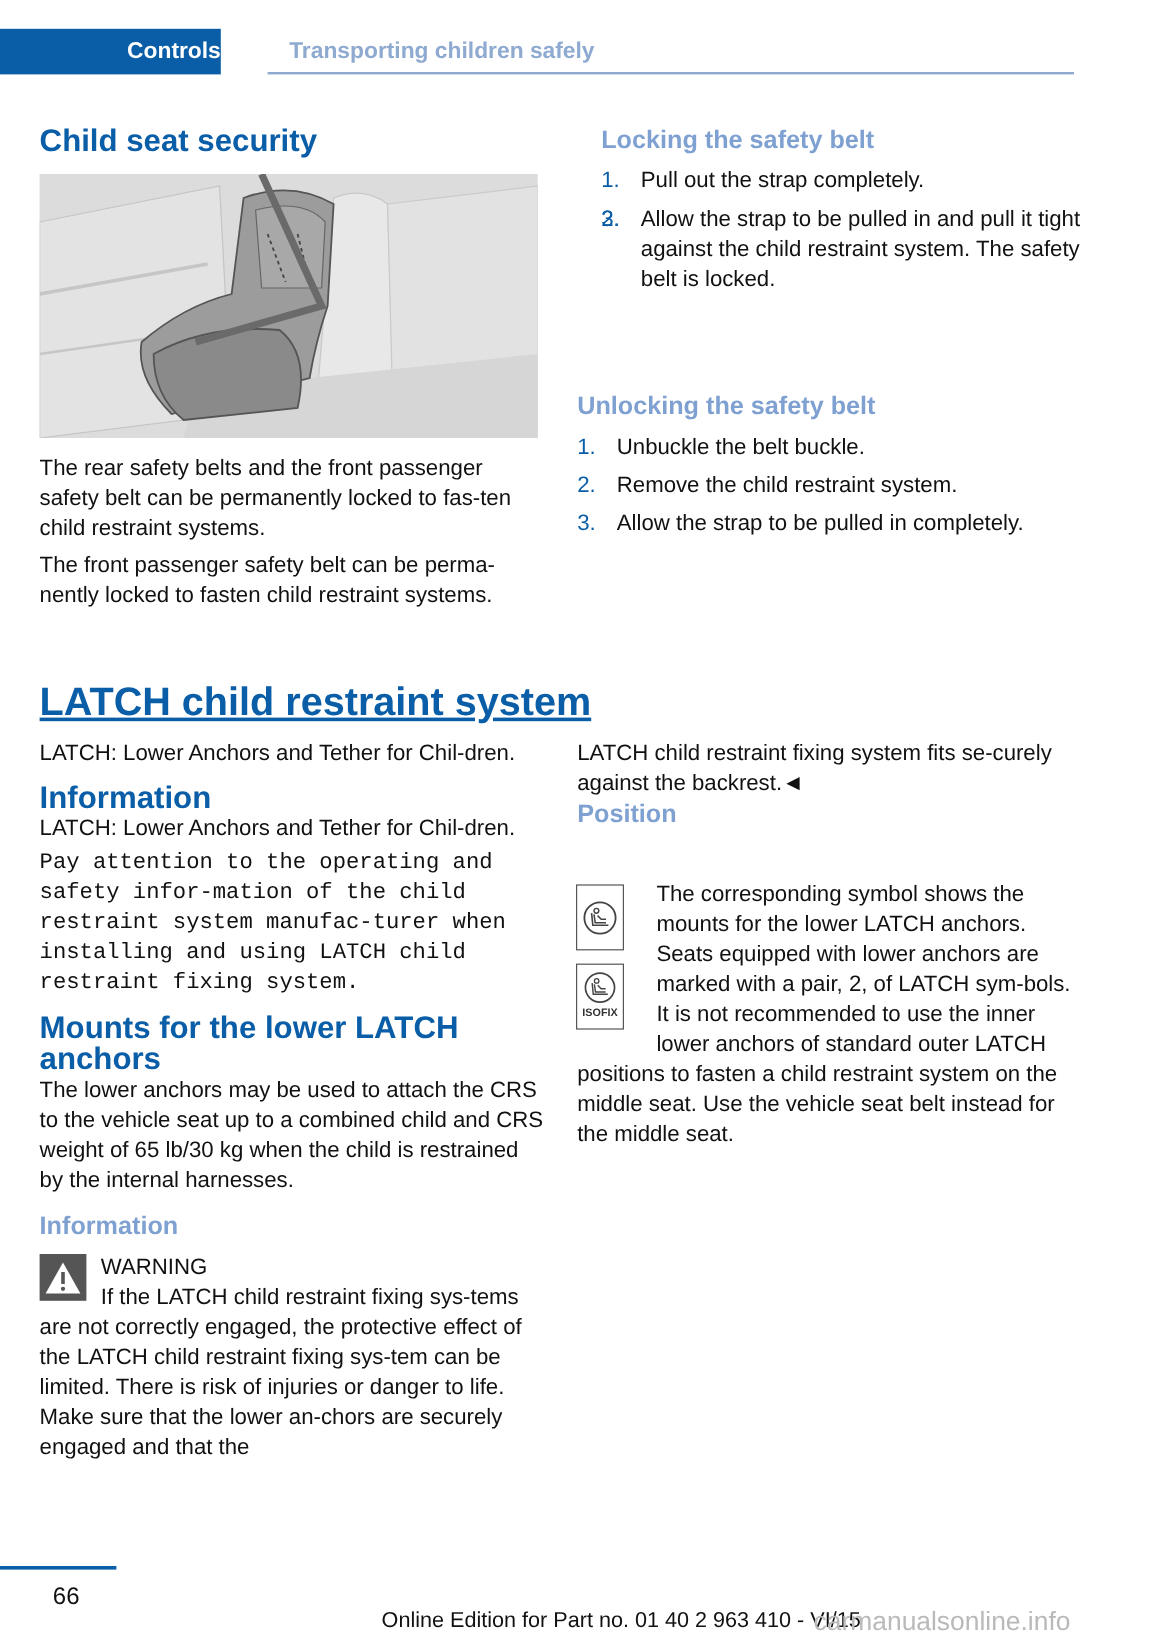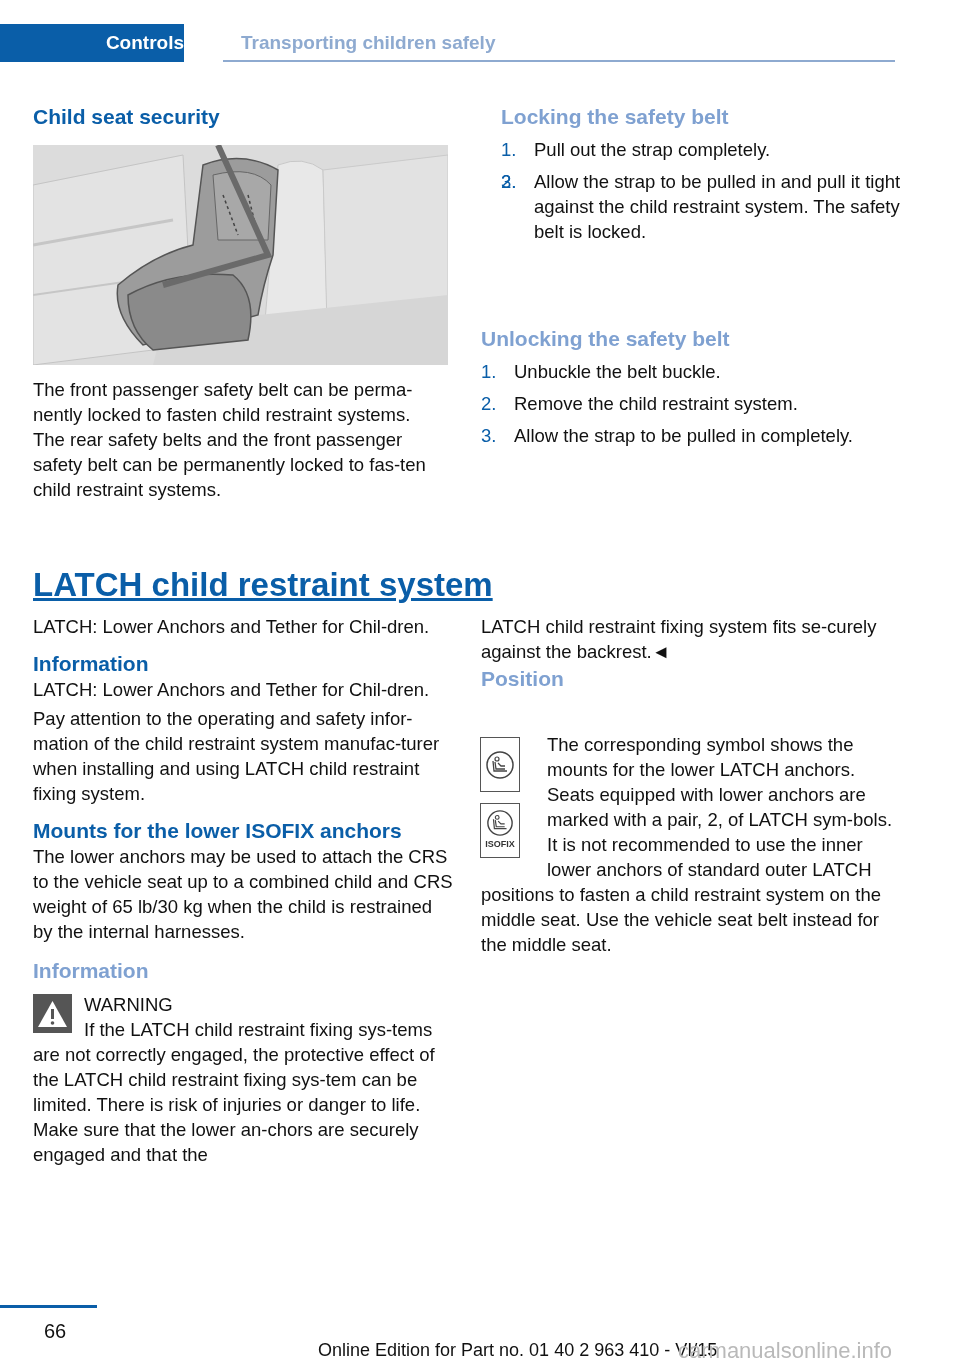--- a/index.html
+++ b/index.html
@@ -6,21 +6,21 @@
     html, body { width: 960px; height: 1362px; background: #ffffff; overflow: hidden; }
     body { position: relative; font-family: "Liberation Sans", "DejaVu Sans", sans-serif; color: #111; }
 
     
     .header { position: absolute; top: 24px; left: 0; height: 38px; width: 895px; }
     .header .section-tab { position: absolute; left: 0; top: 0; width: 184px; height: 38px; background: #0a5ea8; color: #fff; font-weight: bold; font-size: 19px; text-align: right; line-height: 38px; }
     .header .chapter { position: absolute; left: 241px; top: 0; height: 38px; line-height: 38px; font-size: 19px; font-weight: bold; color: #8eaad0; }
     .header .rule { position: absolute; left: 223px; top: 36px; width: 672px; height: 2px; background: #8eaad0; }
 
     .col { position: absolute; }
-    .h-blue { color: #0a5ea8; font-weight: bold; font-size: 21px; line-height: 26px; }
+    .h-blue { color: #0a5ea8; font-weight: bold; font-size: 26px; line-height: 26px; }
     .h-light { color: #7fa1d1; font-weight: bold; font-size: 21px; line-height: 26px; }
     .p { font-size: 18.5px; line-height: 25px; color: #111; }
 
     .photo { position: absolute; left: 33px; top: 145px; width: 415px; height: 220px; background: #d9d9d9; overflow: hidden; }
 
     ol.steps { list-style: none; }
     ol.steps li { position: relative; padding-left: 33px; font-size: 18.5px; line-height: 25px; margin-bottom: 7px; }
     ol.steps li .num { position: absolute; left: 0; top: 0; color: #0a5ea8; }
 
     .big-title { position: absolute; left: 33px; top: 565px; font-size: 33px; font-weight: bold; color: #0a5ea8; line-height: 40px; white-space: nowrap; text-decoration: underline; }
@@ -60,22 +60,22 @@
 
     <path d="M170 20 Q210 5 245 25 L240 110 Q230 140 225 170 L110 200 Q80 170 85 140 Q120 110 160 100 Z" fill="#9c9c9c" stroke="#555" stroke-width="1.5"></path>
     <path d="M95 150 Q140 125 200 130 Q225 150 215 195 L120 205 Q95 185 95 150 Z" fill="#8a8a8a" stroke="#555" stroke-width="1.5"></path>
     <path d="M180 30 Q220 20 238 40 L235 95 L185 95 Z" fill="#a8a8a8" stroke="#666"></path>
     <path d="M190 50 L205 90 M215 50 L225 90" stroke="#444" stroke-dasharray="3 3" stroke-width="1.5"></path>
     <path d="M185 0 L235 110 L130 140" stroke="#6a6a6a" stroke-width="6" fill="none"></path>
   </svg>
 </div>
 
 <div class="col" style="left:33px; top:377px; width:420px;">
+  <p class="p" style="margin-bottom:6px;">The rear safety belts and the front passenger safety belt can be permanently locked to fas-ten child restraint systems.</p>
   <p class="p">The front passenger safety belt can be perma-nently locked to fasten child restraint systems.</p>
-  <p class="p" style="margin-bottom:6px;">The rear safety belts and the front passenger safety belt can be permanently locked to fas-ten child restraint systems.</p>
 </div>
 
 <div class="col" style="left:501px; top:104px; width:415px;">
   <div class="h-light" style="margin-bottom:7px;">Locking the safety belt</div>
   <ol class="steps">
     <li><span class="num">1.</span><span>Pull out the strap completely.</span></li>
     <li><span class="num">2.</span></li>
     <li><span class="num">3.</span><span>Allow the strap to be pulled in and pull it tight against the child restraint system. The safety belt is locked.</span></li>
   </ol>
 </div>
@@ -89,23 +89,23 @@
   </ol>
 </div>
 
 <div class="big-title">LATCH child restraint system</div>
 
 <div class="col" style="left:33px; top:614px; width:420px;">
   <p class="p" style="margin-bottom:12px;">LATCH: Lower Anchors and Tether for Chil-dren.</p>
 
   <div class="h-blue">Information</div>
   <p class="p" style="margin-bottom:4px;">LATCH: Lower Anchors and Tether for Chil-dren.</p>
-  <p class="p" style="margin-bottom:12px;">Pay attention to the operating and safety infor-mation of the child restraint system manufac-turer when installing and using LATCH child restraint fixing system.</p>
+  <p class="p" style="margin-bottom:12px;font-family:Liberation Mono, monospace;">Pay attention to the operating and safety infor-mation of the child restraint system manufac-turer when installing and using LATCH child restraint fixing system.</p>
 
-  <div class="h-blue">Mounts for the lower ISOFIX anchors</div>
+  <div class="h-blue">Mounts for the lower LATCH anchors</div>
   <p class="p" style="margin-bottom:14px;">The lower anchors may be used to attach the CRS to the vehicle seat up to a combined child and CRS weight of 65 lb/30 kg when the child is restrained by the internal harnesses.</p>
 
   <div class="h-light" style="margin-bottom:8px;">Information</div>
   <div>
     <div class="warn-icon">
       <svg width="33" height="30" viewBox="0 0 33 30">
         <path d="M16.5 2 L31 28 L2 28 Z" fill="#fff"></path>
         <rect x="15" y="10" width="3" height="10" fill="#555"></rect>
         <circle cx="16.5" cy="24" r="1.8" fill="#555"></circle>
       </svg>

